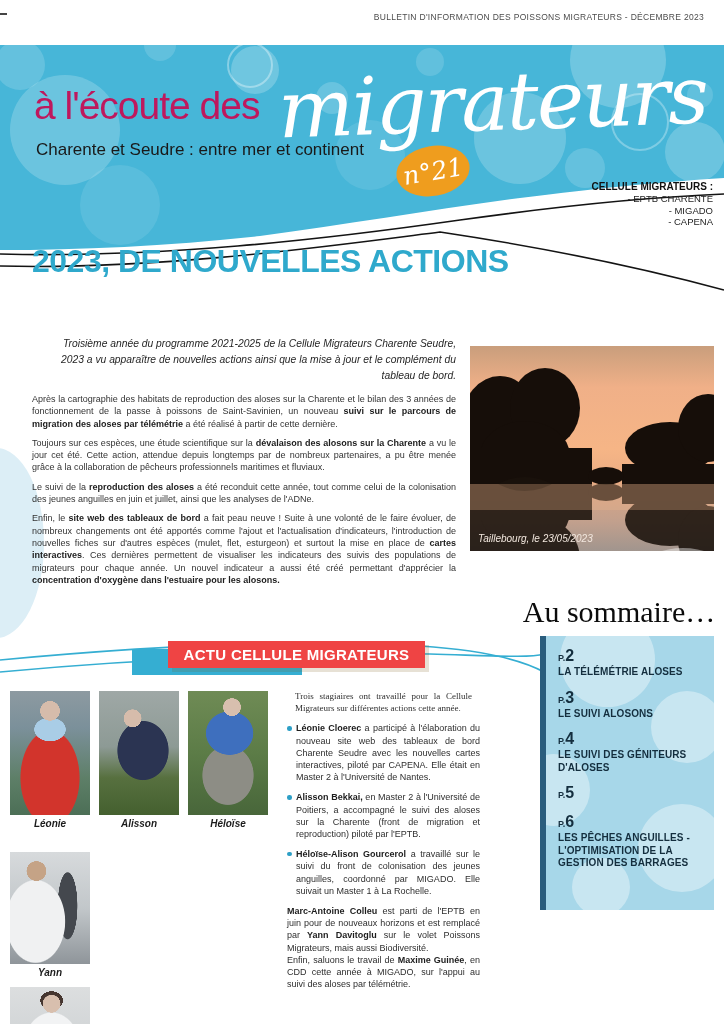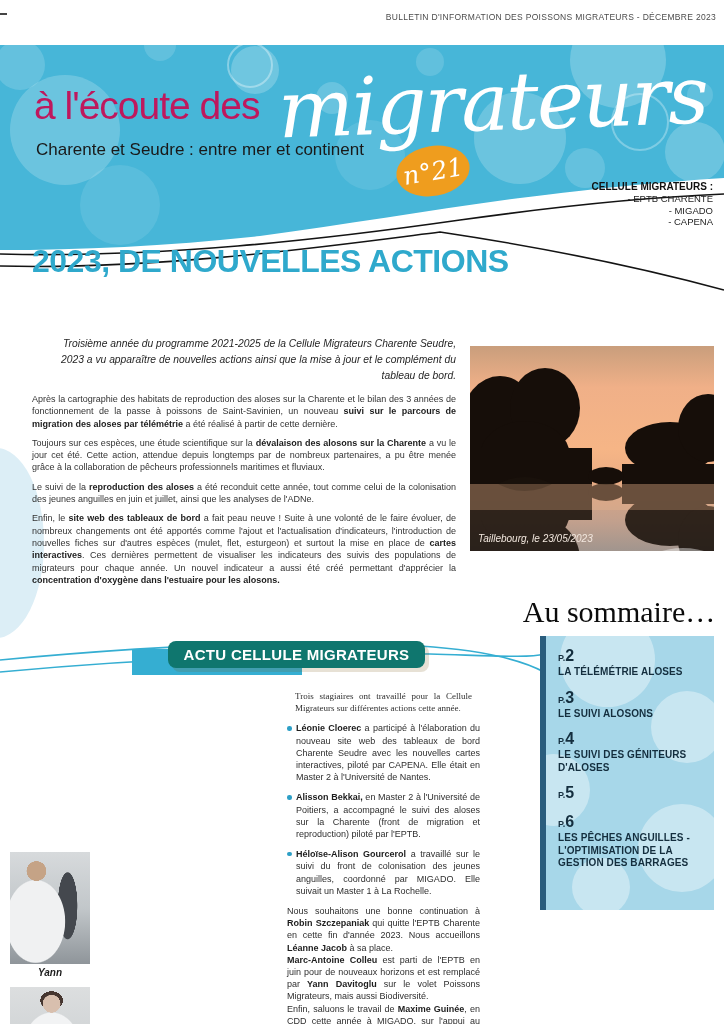--- a/index.html
+++ b/index.html
@@ -1,21 +1,21 @@
 <!DOCTYPE html>
 <html><head>
 <meta charset="utf-8">
 <style>
   html,body{margin:0;padding:0;background:#9a9a9a;}
   .page{position:relative;width:724px;height:1024px;margin:0 auto;background:#fff;overflow:hidden;
         font-family:"Liberation Sans",sans-serif;color:#222;}
 
   
   .corner-mark{position:absolute;left:0;top:13px;width:7px;height:2px;background:#444;}
-  .masthead{position:absolute;top:12px;right:8px;font-size:8.5px;letter-spacing:.3px;color:#4c4c4c;}
+  .masthead{position:absolute;top:12px;right:20px;font-size:8.5px;letter-spacing:.3px;color:#4c4c4c;}
 
   
   .header-svg{position:absolute;left:0;top:0;}
   .title-prefix{position:absolute;left:34px;top:84px;font-size:39px;font-weight:normal;
                 letter-spacing:-1px;color:#be185d;}
   .title-script{position:absolute;left:278px;top:56px;font-family:"DejaVu Serif",serif;
                 font-style:italic;font-size:80px;letter-spacing:-2px;color:#fff;
                 transform:rotate(-2deg);white-space:nowrap;}
   .subtitle{position:absolute;left:36px;top:140px;font-size:17px;color:#191919;}
   .issue-badge{position:absolute;left:396px;top:146px;width:74px;height:50px;background:#ef9d1e;
@@ -56,22 +56,22 @@
   .bub5{left:26px;top:222px;width:58px;height:58px;}
   .som-items{position:relative;z-index:2;padding:12px 8px 0 12px;}
   .som-item{margin-bottom:11px;color:#142e3e;}
   .som-pagerow{line-height:15px;}
   .som-page{font-weight:bold;font-size:9px;}
   .som-num{font-weight:bold;font-size:16px;}
   .som-label{font-size:10px;font-weight:bold;line-height:12.5px;letter-spacing:.1px;}
 
   
   .banner-teal{position:absolute;left:132px;top:649px;width:170px;height:26px;background:#35aed2;}
-  .banner-orange{position:absolute;left:168px;top:641px;width:257px;height:27px;background:#0f766e;
-                 display:flex;align-items:center;justify-content:center;box-shadow:4px 4px 0 rgba(120,90,20,.18);border-radius:8px;}
+  .banner-orange{position:absolute;left:168px;top:641px;width:257px;height:27px;background:#ef4444;
+                 display:flex;align-items:center;justify-content:center;box-shadow:4px 4px 0 rgba(120,90,20,.18);}
   .banner-orange span{font-size:15px;font-weight:bold;color:#fff;letter-spacing:.3px;}
 
   
   .team-row{position:absolute;left:10px;display:flex;gap:9px;}
   .team-row.r1{top:691px;}
   .team-row.r2{top:852px;flex-direction:column;}
   .team-cell{width:80px;text-align:center;}
   .team-photo{width:80px;background:#ccc;}
   .r1 .team-photo{height:124px;}
   .r2 .team-photo{height:112px;}
@@ -260,20 +260,34 @@
           <div class="som-label">LES PÊCHES ANGUILLES - L'OPTIMISATION DE LA GESTION DES BARRAGES</div>
         </div>
       </div>
   </div>
 
   <div class="banner-teal"></div>
   <div class="banner-orange">
     <span>ACTU CELLULE MIGRATEURS</span>
   </div>
 
+  <div class="team-row r1">
+      <div class="team-cell">
+        <div class="team-photo ph-leonie"></div>
+        <div class="team-name">Léonie</div>
+      </div>
+      <div class="team-cell">
+        <div class="team-photo ph-alisson"></div>
+        <div class="team-name">Alisson</div>
+      </div>
+      <div class="team-cell">
+        <div class="team-photo ph-heloise"></div>
+        <div class="team-name">Héloïse</div>
+      </div>
+    </div>
   <div class="team-row r2">
       <div class="team-cell">
         <div class="team-photo ph-yann"></div>
         <div class="team-name">Yann</div>
       </div>
       <div class="team-cell">
         <div class="team-photo ph-leanne"></div>
         <div class="team-name">Léanne</div>
       </div>
       <div class="team-cell">
@@ -283,19 +297,18 @@
     </div>
 
   <div class="actu-col">
     <p class="actu-intro">Trois stagiaires ont travaillé pour la Cellule Migrateurs sur différentes actions cette année.</p>
     <div>
         <p class="bullet"><span class="b">Léonie Cloerec</span><span> a participé à l'élaboration du nouveau site web des tableaux de bord Charente Seudre avec les nouvelles cartes interactives, piloté par CAPENA. Elle était en Master 2 à l'Université de Nantes.</span></p>
         <p class="bullet"><span class="b">Alisson Bekkai,</span><span> en Master 2 à l'Université de Poitiers, a accompagné le suivi des aloses sur la Charente (front de migration et reproduction) piloté par l'EPTB.</span></p>
         <p class="bullet"><span class="b">Héloïse-Alison Gourcerol</span><span> a travaillé sur le suivi du front de colonisation des jeunes anguilles, coordonné par MIGADO. Elle suivait un Master 1 à La Rochelle.</span></p>
       </div>
     <div class="actu-outro">
-        <p class="outro-p"><span>Nous souhaitons une bonne continuation à </span><span class="b">Robin Szczepaniak</span><span> qui quitte l'EPTB Charente en cette fin d'année 2023. Nous accueillons </span><span class="b">Léanne Jacob</span><span> à sa place.</span></p>
         <p class="outro-p"><span class="b">Marc-Antoine Colleu</span><span> est parti de l'EPTB en juin pour de nouveaux horizons et est remplacé par </span><span class="b">Yann Davitoglu</span><span> sur le volet Poissons Migrateurs, mais aussi Biodiversité.</span></p>
         <p class="outro-p"><span>Enfin, saluons le travail de </span><span class="b">Maxime Guinée</span><span>, en CDD cette année à MIGADO, sur l'appui au suivi des aloses par télémétrie.</span></p>
       </div>
   </div>
 
 </div>
 
 </body></html>

